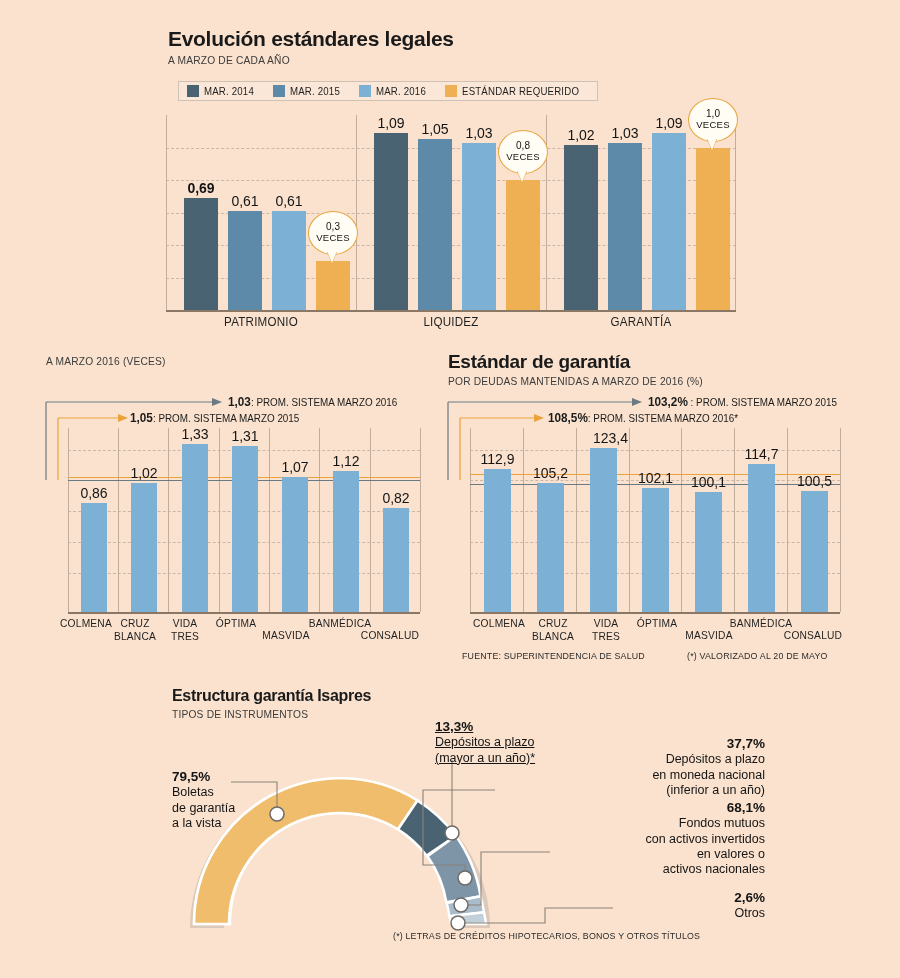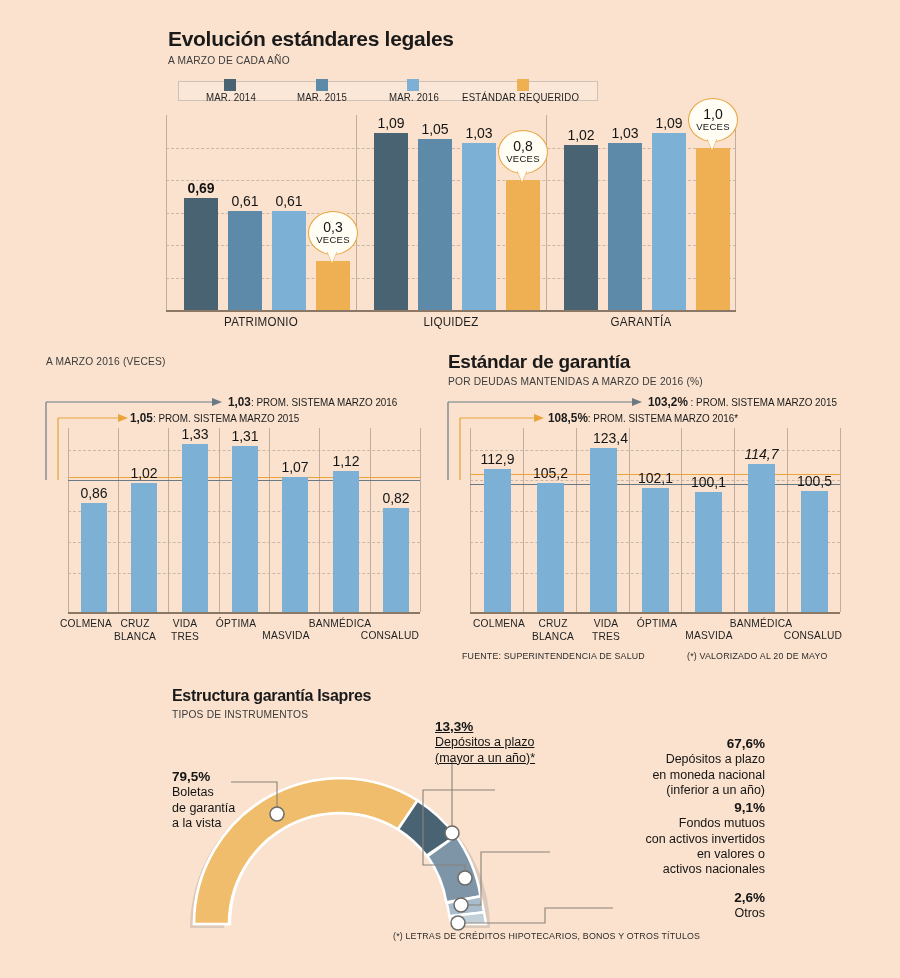--- a/index.html
+++ b/index.html
@@ -24,21 +24,21 @@
     transform:scaleX(.93);transform-origin:left center;
     white-space:nowrap;
   }
 
   
   #legend{
     border:1px solid #cfc2b4;background:#fbe7d8;
     display:flex;align-items:center;gap:0;
     padding:3px 8px;box-sizing:border-box;
   }
-  .lg-item{display:flex;align-items:center;white-space:nowrap;flex-direction:column;}
+  .lg-item{display:flex;align-items:center;white-space:nowrap;}
   .lg-sw{width:12px;height:12px;display:inline-block;margin-right:5px;}
   .lg-tx{font-size:10.5px;letter-spacing:.2px;color:#1f1f1f;transform:scaleX(.92);transform-origin:left center;}
 
   
   .plot{position:absolute;box-sizing:border-box;}
   .gridline{position:absolute;left:0;right:0;height:0;border-top:1px dashed #c9b7a8;}
   .vsep{position:absolute;top:0;bottom:0;width:0;border-left:1px solid #c0ad9d;}
   .axis{position:absolute;left:0;right:0;height:2px;background:#8a7766;}
   .bar{position:absolute;bottom:0;}
   .bar-lbl{
@@ -51,21 +51,21 @@
     transform:scaleX(.93);
   }
 
   
   .callout{
     position:absolute;background:#fffdf4;border:1.6px solid #e8a33c;
     border-radius:50%;display:flex;flex-direction:column;
     align-items:center;justify-content:center;text-align:center;
     box-sizing:border-box;
   }
-  .callout .v{font-size:14px;color:#141414;line-height:1;}
+  .callout .v{font-size:10px;color:#141414;line-height:1;}
   .callout .u{font-size:9.5px;color:#141414;line-height:1.2;letter-spacing:.3px;}
   .tail{position:absolute;width:0;height:0;}
 
   
   .ref-tx{position:absolute;font-size:10.5px;white-space:nowrap;color:#1b1b1b;
           transform:scaleX(.94);transform-origin:left center;}
   .ref-tx b{font-size:12.5px;}
 
   
   .dn-lab{position:absolute;font-size:12.5px;line-height:1.22;color:#141414;}
@@ -291,21 +291,21 @@
   <div class="bar" style="left:120px;width:27px;height:164px;background:#7cb0d4;"></div>
   <div class="bar-lbl" style="left:106px;width:55px;bottom:166px;margin-left:7px;">123,4</div>
 
   <div class="bar" style="left:172px;width:27px;height:124px;background:#7cb0d4;"></div>
   <div class="bar-lbl" style="left:158px;width:55px;bottom:126px;">102,1</div>
 
   <div class="bar" style="left:225px;width:27px;height:120px;background:#7cb0d4;"></div>
   <div class="bar-lbl" style="left:211px;width:55px;bottom:122px;">100,1</div>
 
   <div class="bar" style="left:278px;width:27px;height:148px;background:#7cb0d4;"></div>
-  <div class="bar-lbl" style="left:264px;width:55px;bottom:150px;font-style:italic;">114,7</div>
+  <div class="bar-lbl" style="left:264px;width:55px;bottom:150px;">114,7</div>
 
   <div class="bar" style="left:331px;width:27px;height:121px;background:#7cb0d4;"></div>
   <div class="bar-lbl" style="left:317px;width:55px;bottom:123px;">100,5</div>
 
   <div class="axis" style="bottom:-2px;"></div>
 </div>
 
 <div class="cat-lbl" style="left:468px;top:617px;width:62px;"><span>COLMENA</span></div>
 <div class="cat-lbl" style="left:522px;top:617px;width:62px;">CRUZ<br>BLANCA</div>
 <div class="cat-lbl" style="left:575px;top:617px;width:62px;">VIDA<br>TRES</div>
@@ -366,28 +366,28 @@
   <div>a la vista</div>
 </div>
 
 <div class="dn-lab" style="left:435px;top:719px;text-align:left;text-decoration:underline;">
   <div class="p">13,3%</div>
   <div>Depósitos a plazo</div>
   <div>(mayor a un año)*</div>
 </div>
 
 <div class="dn-lab" style="left:545px;top:736px;width:220px;text-align:right;">
-  <div class="p">67,6%</div>
+  <div class="p">37,7%</div>
   <div>Depósitos a plazo</div>
   <div>en moneda nacional</div>
   <div>(inferior a un año)</div>
 </div>
 
 <div class="dn-lab" style="left:545px;top:800px;width:220px;text-align:right;">
-  <div class="p">9,1%</div>
+  <div class="p">68,1%</div>
   <div>Fondos mutuos</div>
   <div>con activos invertidos</div>
   <div>en valores o</div>
   <div>activos nacionales</div>
 </div>
 
 <div class="dn-lab" style="left:545px;top:890px;width:220px;text-align:right;">
   <div class="p">2,6%</div>
   <div>Otros</div>
 </div>

